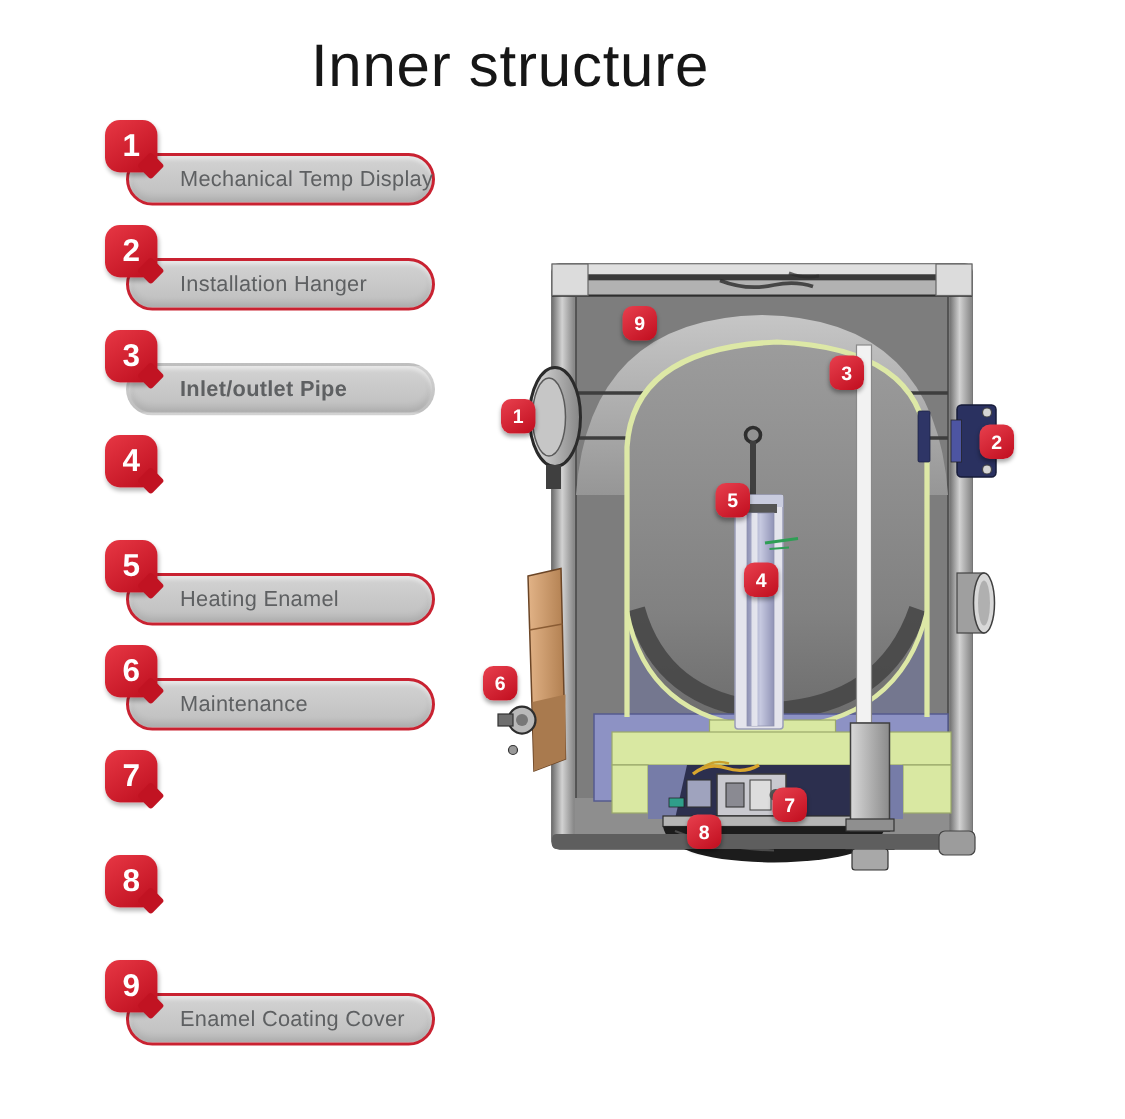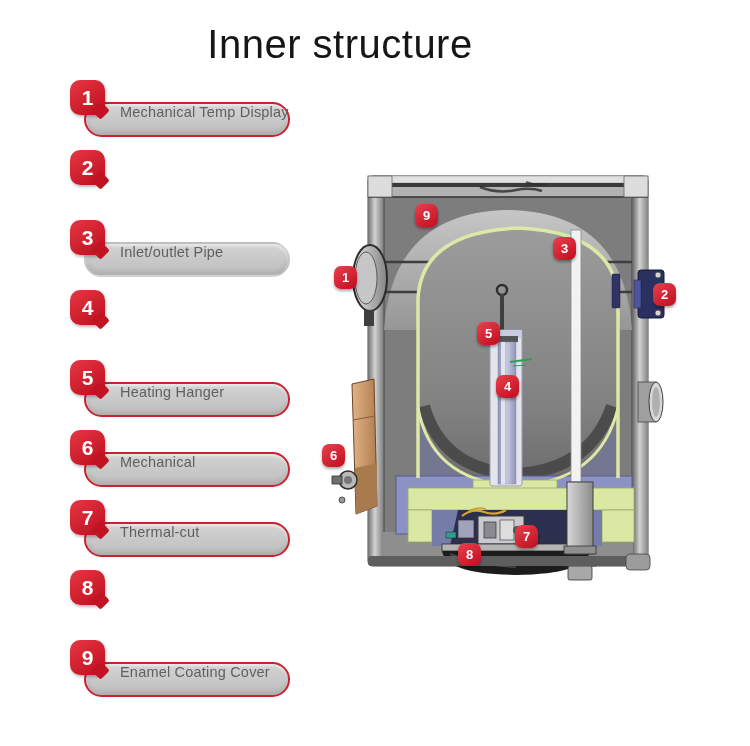--- a/index.html
+++ b/index.html
@@ -16,23 +16,23 @@
   .badge{position:absolute;left:0;top:0;width:35px;height:35px;z-index:2;
          background:linear-gradient(145deg,#e73744,#bc0d1d);border-radius:10px;
          display:flex;align-items:center;justify-content:center;
          color:#fff;font-size:21px;font-weight:bold;
          box-shadow:1px 2px 3px rgba(0,0,0,.28);}
   .badge::after{content:'';position:absolute;right:-2px;bottom:-2px;width:13px;height:13px;
          background:#c11322;border-radius:2px;transform:rotate(45deg);z-index:-1;}
   .pill{position:absolute;left:14px;top:22px;width:206px;height:35px;border-radius:18px;
          background:linear-gradient(#d3d3d3,#bebebe);
          border:2px solid #c92231;box-sizing:border-box;z-index:1;
-         display:flex;align-items:flex-start;padding-left:34px;
+         display:flex;align-items:center;padding-left:34px;
          box-shadow:inset 0 2px 3px rgba(255,255,255,.55), inset 0 -3px 5px rgba(0,0,0,.10);}
-  .pill--plain{border-color:transparent;}
+  .pill--plain{border-color:transparent;font-weight:bold;}
   .pill-text{font-size:14.5px;color:#5e6062;letter-spacing:.2px;white-space:nowrap;}
 
   
   .diagram-svg{position:absolute;left:330px;top:170px;width:355px;height:420px;}
 
   .marker{position:absolute;width:23px;height:23px;border-radius:7px;z-index:5;
           background:linear-gradient(145deg,#e8404e,#c00d1e);
           display:flex;align-items:center;justify-content:center;
           color:#fff;font-size:13px;font-weight:bold;
           box-shadow:0 2px 3px rgba(0,0,0,.35);}
@@ -55,47 +55,47 @@
 
   <div class="legend">
     <div class="legend-item">
       <div class="badge">1</div>
       <div class="pill">
         <span class="pill-text">Mechanical Temp Display</span>
       </div>
     </div>
     <div class="legend-item">
       <div class="badge">2</div>
+      <div class="pill">
+        <span class="pill-text">Installation Hanger</span>
+      </div>
     </div>
     <div class="legend-item">
       <div class="badge">3</div>
       <div class="pill pill--plain">
         <span class="pill-text">Inlet/outlet Pipe</span>
       </div>
     </div>
     <div class="legend-item">
       <div class="badge">4</div>
     </div>
     <div class="legend-item">
       <div class="badge">5</div>
       <div class="pill">
-        <span class="pill-text">Heating Hanger</span>
+        <span class="pill-text">Heating Enamel</span>
       </div>
     </div>
     <div class="legend-item">
       <div class="badge">6</div>
       <div class="pill">
-        <span class="pill-text">Mechanical</span>
+        <span class="pill-text">Maintenance</span>
       </div>
     </div>
     <div class="legend-item">
       <div class="badge">7</div>
-      <div class="pill">
-        <span class="pill-text">Thermal-cut</span>
-      </div>
     </div>
     <div class="legend-item">
       <div class="badge">8</div>
     </div>
     <div class="legend-item">
       <div class="badge">9</div>
       <div class="pill">
         <span class="pill-text">Enamel Coating Cover</span>
       </div>
     </div>

